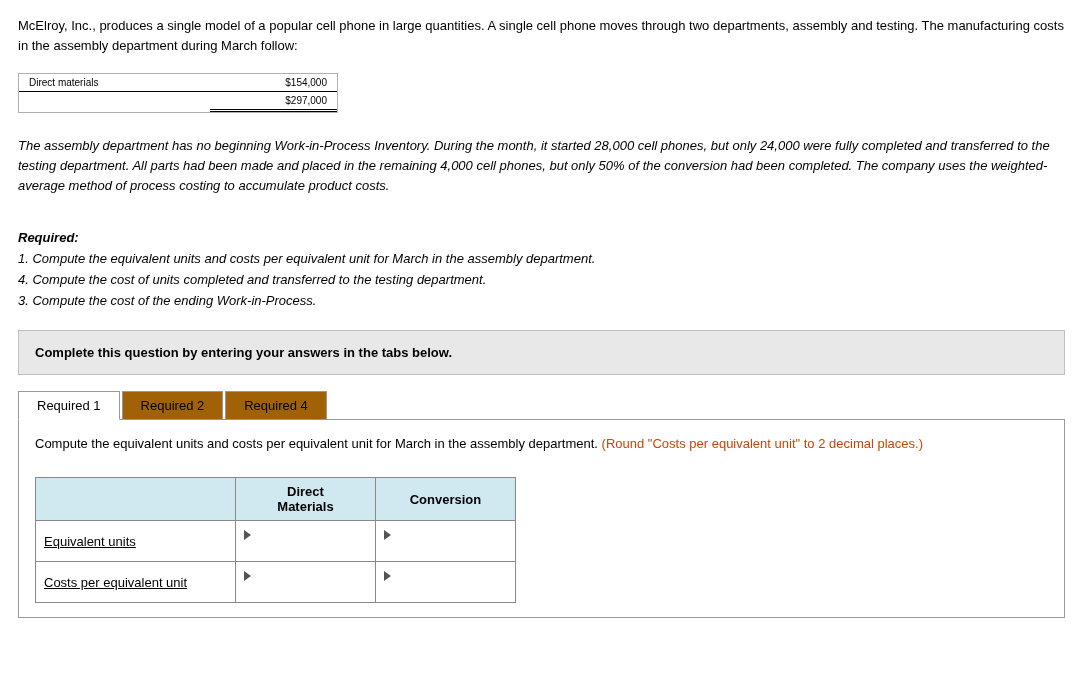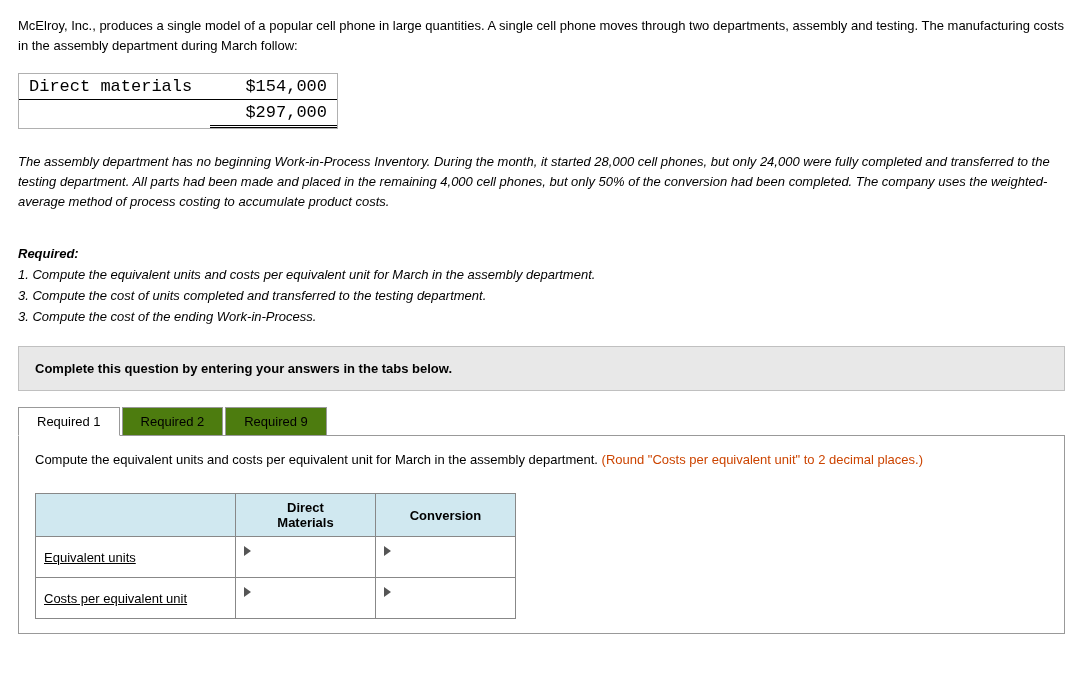--- a/index.html
+++ b/index.html
@@ -31,22 +31,22 @@
       min-width: 320px;
     }
 
     .cost-table table {
       border-collapse: collapse;
       width: 100%;
     }
 
     .cost-table td {
       padding: 3px 10px;
-      font-size: 17px;
-      font-family: Liberation Mono, monospace;
+      font-size: 10px;
+      font-family: Liberation Sans, sans-serif;
     }
 
     .cost-table td:first-child {
       width: 180px;
     }
 
     .cost-table td:last-child {
       text-align: right;
       width: 120px;
     }
@@ -94,21 +94,21 @@
     .tabs-row {
       display: flex;
       border-bottom: 1px solid #999;
       margin-bottom: 0;
     }
 
     .tab {
       border: 1px solid #999;
       border-bottom: none;
       padding: 6px 18px;
-      background: #4d7c0f;
+      background: #a16207;
       font-size: 13px;
       cursor: pointer;
       margin-right: 2px;
     }
 
     .tab.active {
       background: #fff;
       border-bottom: 1px solid #fff;
       margin-bottom: -1px;
       z-index: 1;
@@ -210,34 +210,34 @@
   </table>
 </div>
 
 
 <p class="body-text">The assembly department has no beginning Work-in-Process Inventory. During the month, it started 28,000 cell phones, but only 24,000 were fully completed and transferred to the testing department. All parts had been made and placed in the remaining 4,000 cell phones, but only 50% of the conversion had been completed. The company uses the weighted-average method of process costing to accumulate product costs.</p>
 
 
 <div class="required-section">
   <p><strong>Required:</strong></p>
   <p>1. Compute the equivalent units and costs per equivalent unit for March in the assembly department.</p>
-  <p>3. Compute the cost of units completed and transferred to the testing department.</p>
+  <p>4. Compute the cost of units completed and transferred to the testing department.</p>
   <p>3. Compute the cost of the ending Work-in-Process.</p>
 </div>
 
 
 <div class="instruction-box">
   <span>Complete this question by entering your answers in the tabs below.</span>
 </div>
 
 
 <div class="tabs-row">
   <div class="tab active">Required 1</div>
   <div class="tab">Required 2</div>
-  <div class="tab">Required 9</div>
+  <div class="tab">Required 4</div>
 </div>
 
 
 <div class="tab-content">
   <p class="prompt-text">
     <span>Compute the equivalent units and costs per equivalent unit for March in the assembly department.</span>
     <span class="orange">(Round "Costs per equivalent unit" to 2 decimal places.)</span>
   </p>
 
   <table class="answer-table">

